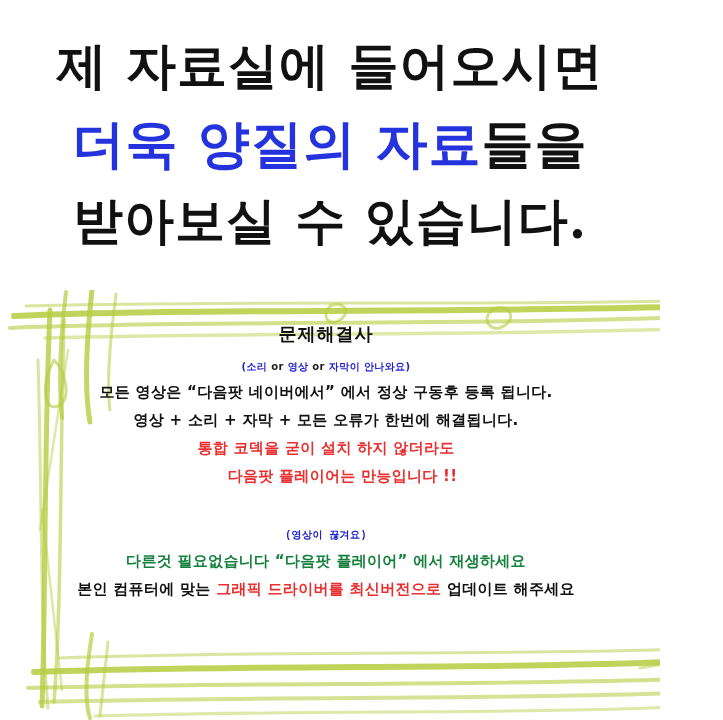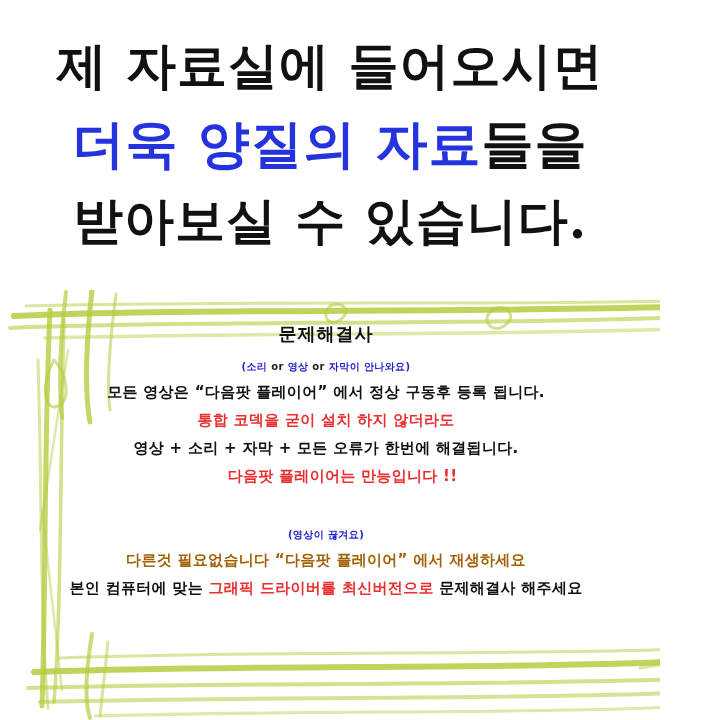--- a/index.html
+++ b/index.html
@@ -98,26 +98,26 @@
         <path d="M108,352 L100,426" stroke-width="3" opacity="0.5"></path>
 
         <path d="M640,378 L716,366" stroke-width="3" opacity="0.5"></path>
       </g>
     </svg>
 
     <div class="box-content">
       <div class="box-title">문제해결사</div>
 
       <div class="sub-title"><span style="color: rgb(34, 34, 204);">(소리 </span><span style="color: rgb(34, 34, 34);">or</span><span style="color: rgb(34, 34, 204);"> 영상 </span><span style="color: rgb(34, 34, 34);">or</span><span style="color: rgb(34, 34, 204);"> 자막이 안나와요)</span></div>
-      <div class="b-line"><span style="color: rgb(17, 17, 17);">모든 영상은  “다음팟 플레이어”  에서 정상 구동후 등록 됩니다.</span></div>
+      <div class="b-line"><span style="color: rgb(17, 17, 17);">모든 영상은  “다음팟 네이버에서”  에서 정상 구동후 등록 됩니다.</span></div>
+      <div class="b-line"><span style="color: rgb(17, 17, 17);">영상 + 소리 + 자막 + 모든 오류가 한번에 해결됩니다.</span></div>
       <div class="b-line"><span style="color: rgb(233, 47, 47);">통합 코덱을 굳이 설치 하지 않더라도</span></div>
-      <div class="b-line"><span style="color: rgb(17, 17, 17);">영상 + 소리 + 자막 + 모든 오류가 한번에 해결됩니다.</span></div>
       <div class="b-line"><span style="color: rgb(233, 47, 47); padding-left: 33px;">다음팟 플레이어는 만능입니다 !!</span></div>
 
       <div class="spacer"></div>
 
-      <div class="sub-title"><span style="color: rgb(34, 34, 204);">(영상이 끊겨요)</span></div>
-      <div class="b-line"><span style="color: #a16207;">다른것 필요없습니다  “다음팟 플레이어” 에서 재생하세요</span></div>
-      <div class="b-line"><span style="color: rgb(17, 17, 17);">본인 컴퓨터에 맞는 </span><span style="color: rgb(233, 47, 47);">그래픽 드라이버를 최신버전으로</span><span style="color: rgb(17, 17, 17);"> 문제해결사 해주세요</span></div>
+      <div class="sub-title"><span style="color: rgb(34, 34, 204); font-family: Liberation Mono, monospace;">(영상이 끊겨요)</span></div>
+      <div class="b-line"><span style="color: #15803d;">다른것 필요없습니다  “다음팟 플레이어” 에서 재생하세요</span></div>
+      <div class="b-line"><span style="color: rgb(17, 17, 17);">본인 컴퓨터에 맞는 </span><span style="color: rgb(233, 47, 47);">그래픽 드라이버를 최신버전으로</span><span style="color: rgb(17, 17, 17);"> 업데이트 해주세요</span></div>
     </div>
 
   </section>
 </div>
 
 </body></html>

